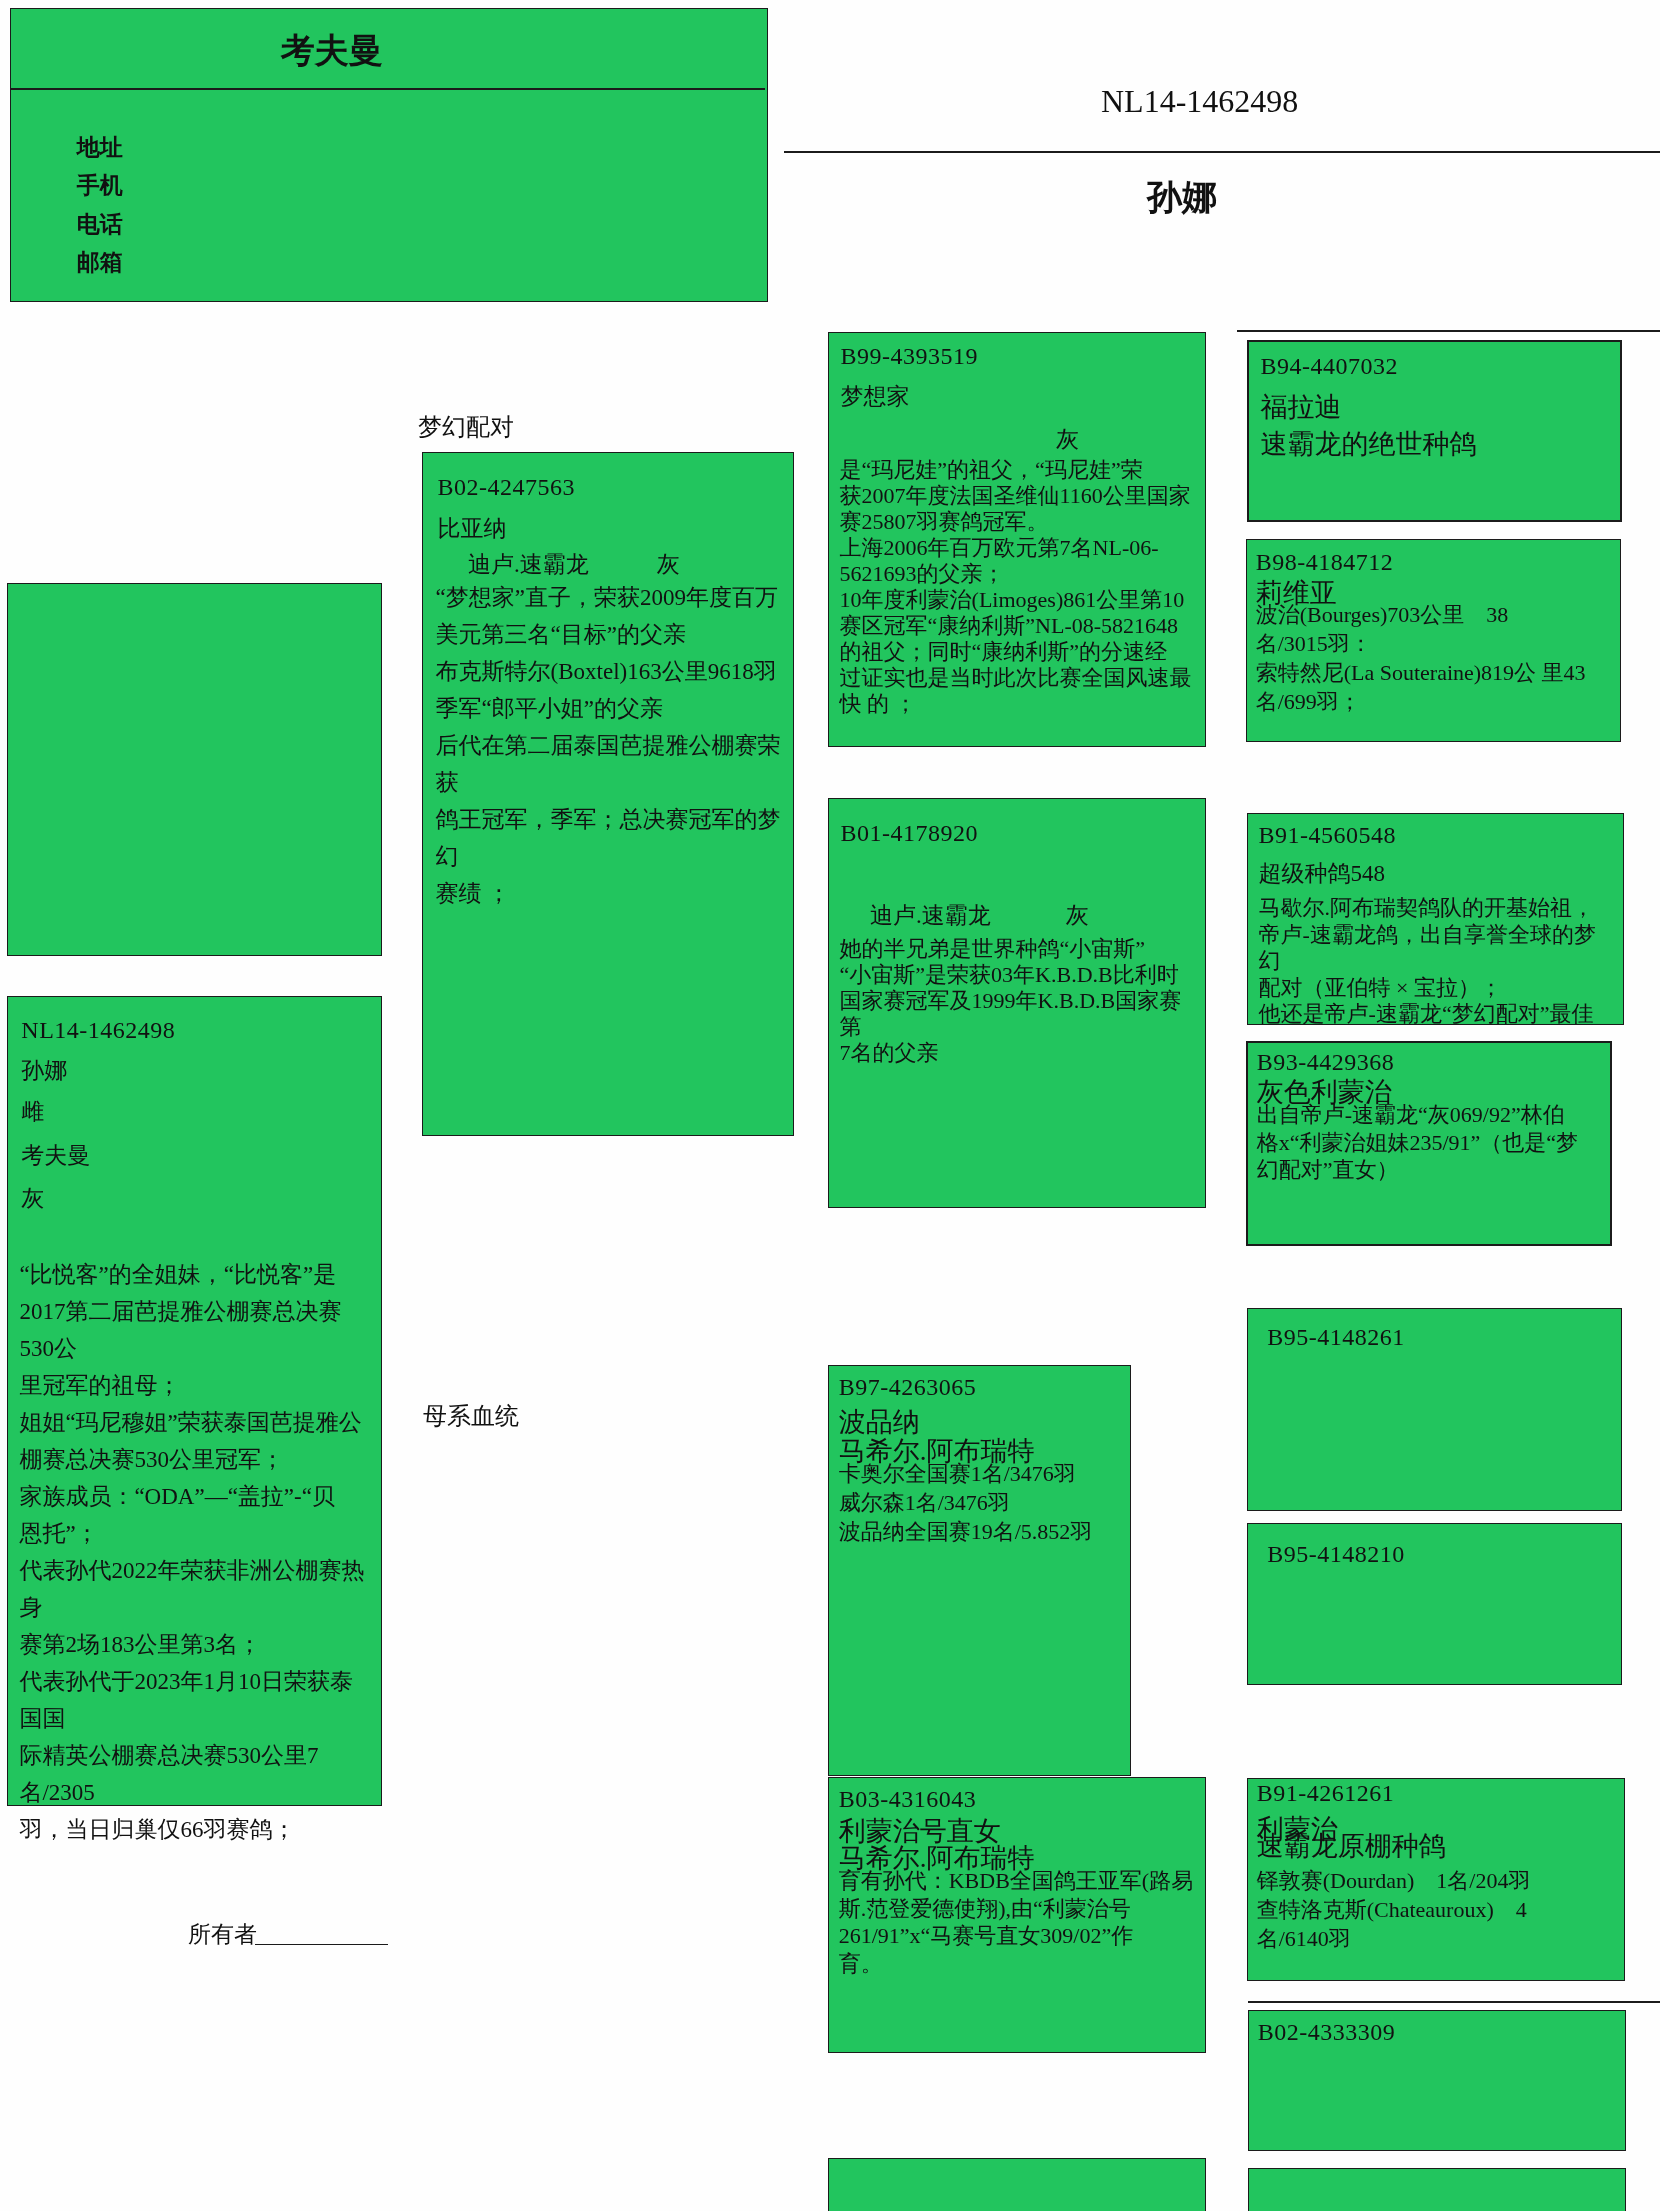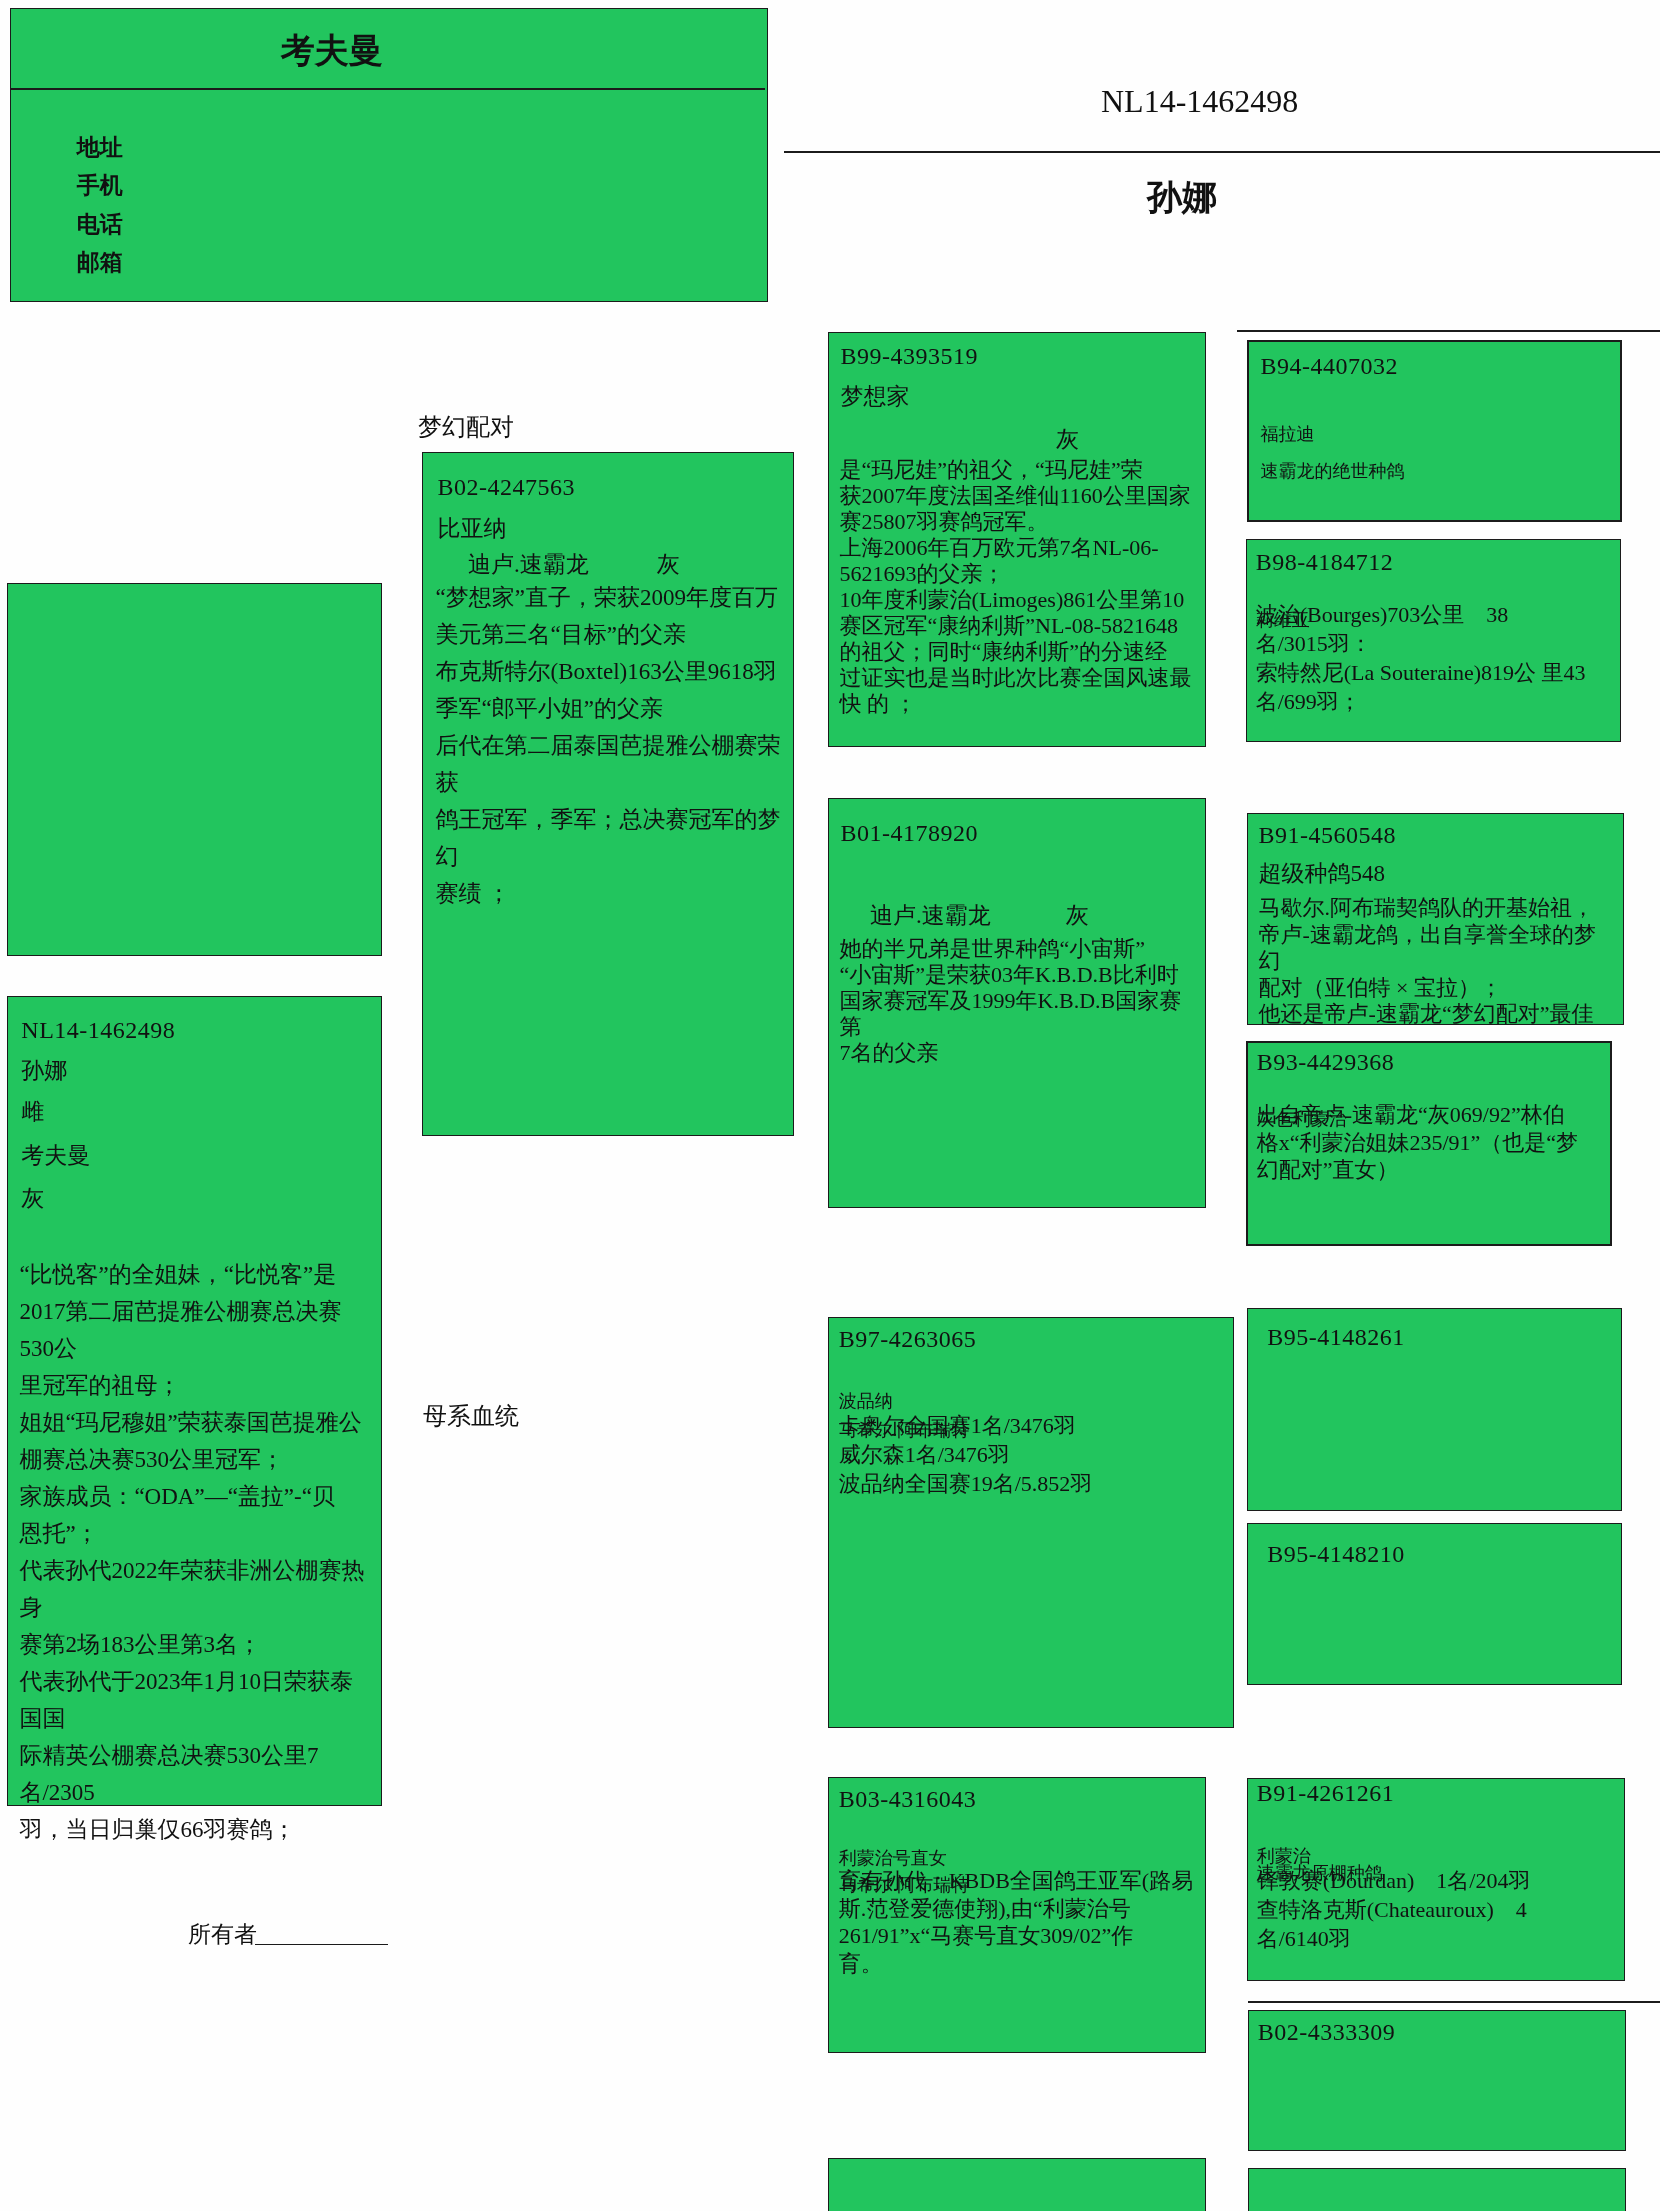--- a/index.html
+++ b/index.html
@@ -4,21 +4,21 @@
 <style>
   html,body{margin:0;padding:0;background:#e8e8e8;}
   #page{position:relative;width:1661px;height:2211px;background:#fefefe;overflow:hidden;
         font-family:"Liberation Serif","DejaVu Serif",serif;color:#111;}
   .box{position:absolute;border:1.9px solid #1b1b1b;background:#22c55e;box-sizing:border-box;}
   .b3{border-width:2.9px;}
   .hline{position:absolute;height:1.9px;background:#1b1b1b;}
   .abs{position:absolute;}
   .id{font-size:24px;letter-spacing:0.5px;white-space:nowrap;}
   .t24{font-size:23px;}
-  .t23{font-size:18px;margin-top:33px;}
+  .t23{font-size:27px;}
   .para{white-space:pre-line;}
   .lh38{line-height:37px;font-size:23px;}
   .lh27{line-height:26px;font-size:22px;}
   .lh275{line-height:26.6px;font-size:22px;}
   .lh28{line-height:27.5px;font-size:22px;}
   .lh30{line-height:29px;font-size:22px;}
   .hei{font-family:"Liberation Sans","DejaVu Sans",sans-serif;font-weight:700;}
   .heimed{font-family:"Liberation Sans","DejaVu Sans",sans-serif;font-weight:600;}
   .serifhdr{font-size:32px;}
   .owner-line{display:inline-block;width:133px;border-bottom:1.9px solid #1b1b1b;height:23px;}
@@ -104,21 +104,21 @@
     <div class="abs id" style="left:11.6px;top:21px;">B01-4178920</div>
     <div class="abs t24" style="left:41px;top:101px;">
       <span>迪卢.速霸龙</span><span style="margin-left:75px;">灰</span>
     </div>
     <div class="abs para lh27" style="left:10.6px;top:137px;width:359px;">她的半兄弟是世界种鸽“小宙斯”
 “小宙斯”是荣获03年K.B.D.B比利时
 国家赛冠军及1999年K.B.D.B国家赛第
 7名的父亲</div>
   </div>
 
-  <div class="box" style="left:828px;top:1317px;width:406px;height:411px;">
+  <div class="box" style="left:828px;top:1365px;width:303px;height:411px;">
     <div class="abs id" style="left:9.7px;top:7.7px;">B97-4263065</div>
     <div class="abs t23" style="left:9.7px;top:38px;">波品纳</div>
     <div class="abs t23" style="left:9.7px;top:67px;">马希尔.阿布瑞特</div>
     <div class="abs para lh30" style="left:9.7px;top:93px;width:361px;">卡奥尔全国赛1名/3476羽
 威尔森1名/3476羽
 波品纳全国赛19名/5.852羽</div>
   </div>
 
   <div class="box" style="left:828px;top:1777px;width:378px;height:276px;">
     <div class="abs id" style="left:9.7px;top:7.7px;">B03-4316043</div>

